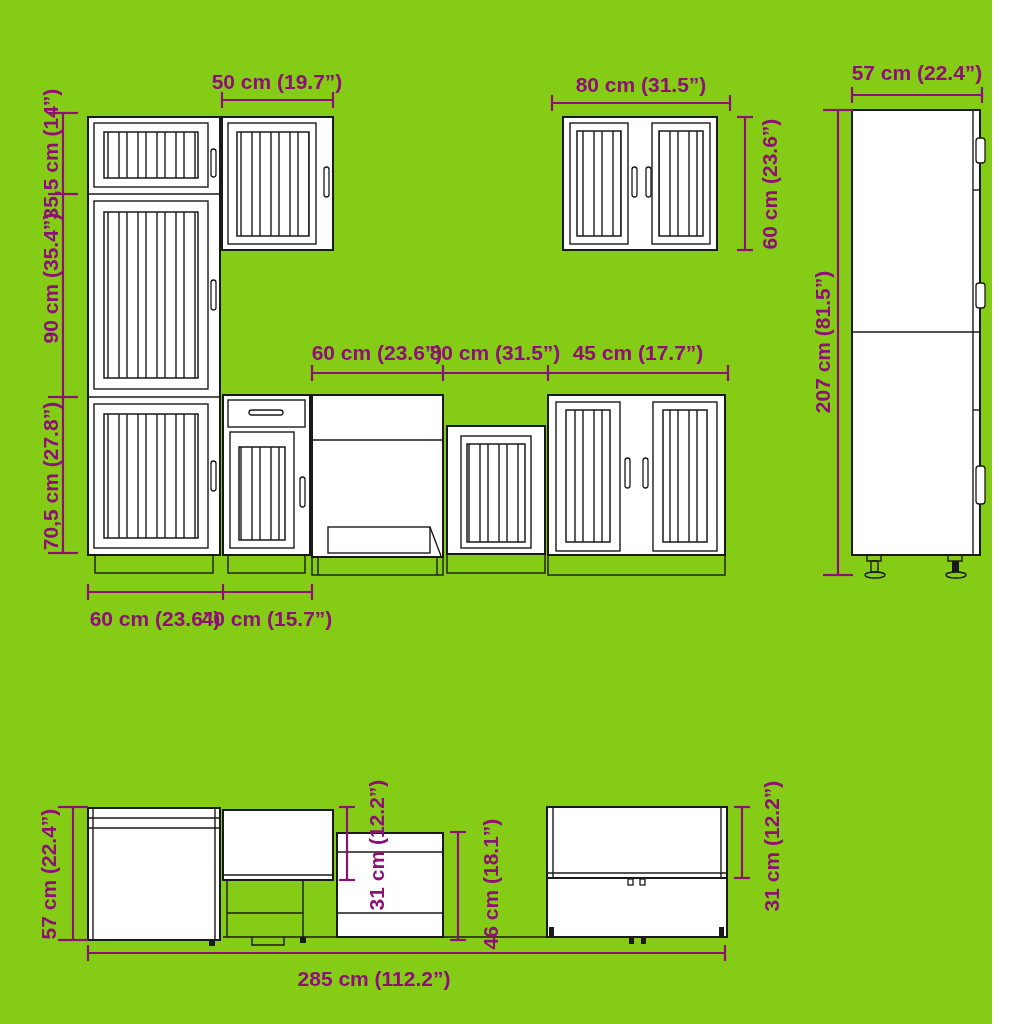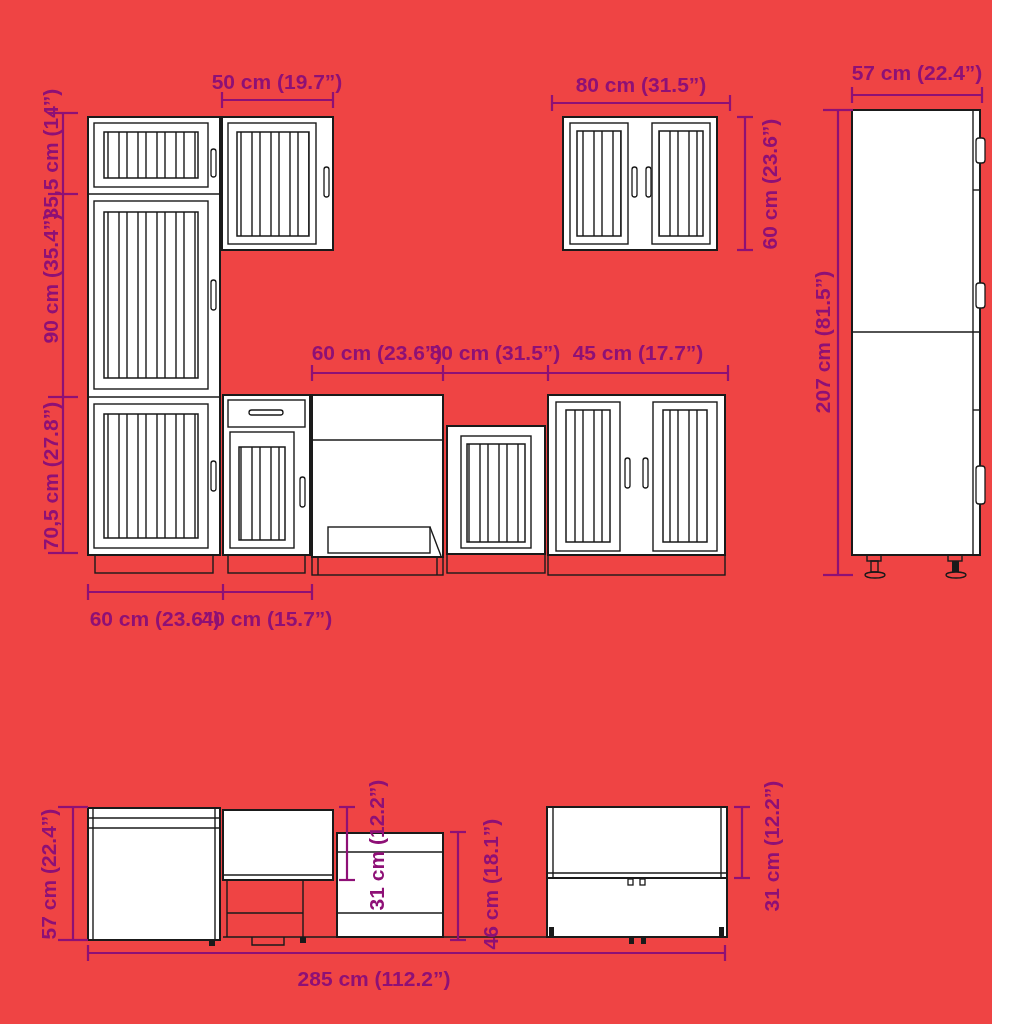--- a/index.html
+++ b/index.html
@@ -1,16 +1,16 @@
 <!DOCTYPE html>
 <html style="--accent: #8E1076; --line: #1a1a1a;"><head>
 <meta charset="utf-8">
 <style>
   html,body{margin:0;padding:0;background:#fff;}
-  .canvas{width:992px;height:1024px;background:#ef4444;position:relative;overflow:hidden;}
+  .canvas{width:992px;height:1024px;background:#84cc16;position:relative;overflow:hidden;}
   svg{display:block;}
   
   .o{stroke:var(--line,#1a1a1a);stroke-width:2;fill:#fff;}
   .l{stroke:var(--line,#1a1a1a);stroke-width:1.4;fill:none;}
   .p{fill:url(#slats);stroke:var(--line,#1a1a1a);stroke-width:1.5;}
   .h{stroke:var(--line,#1a1a1a);stroke-width:1.3;fill:#fff;}
   .f{fill:var(--line,#1a1a1a);stroke:none;}
   
   .dim{stroke:var(--accent,#8E1076);stroke-width:2.2;fill:none;}
   .dtx{fill:var(--accent,#8E1076);font-family:"Liberation Sans",sans-serif;

